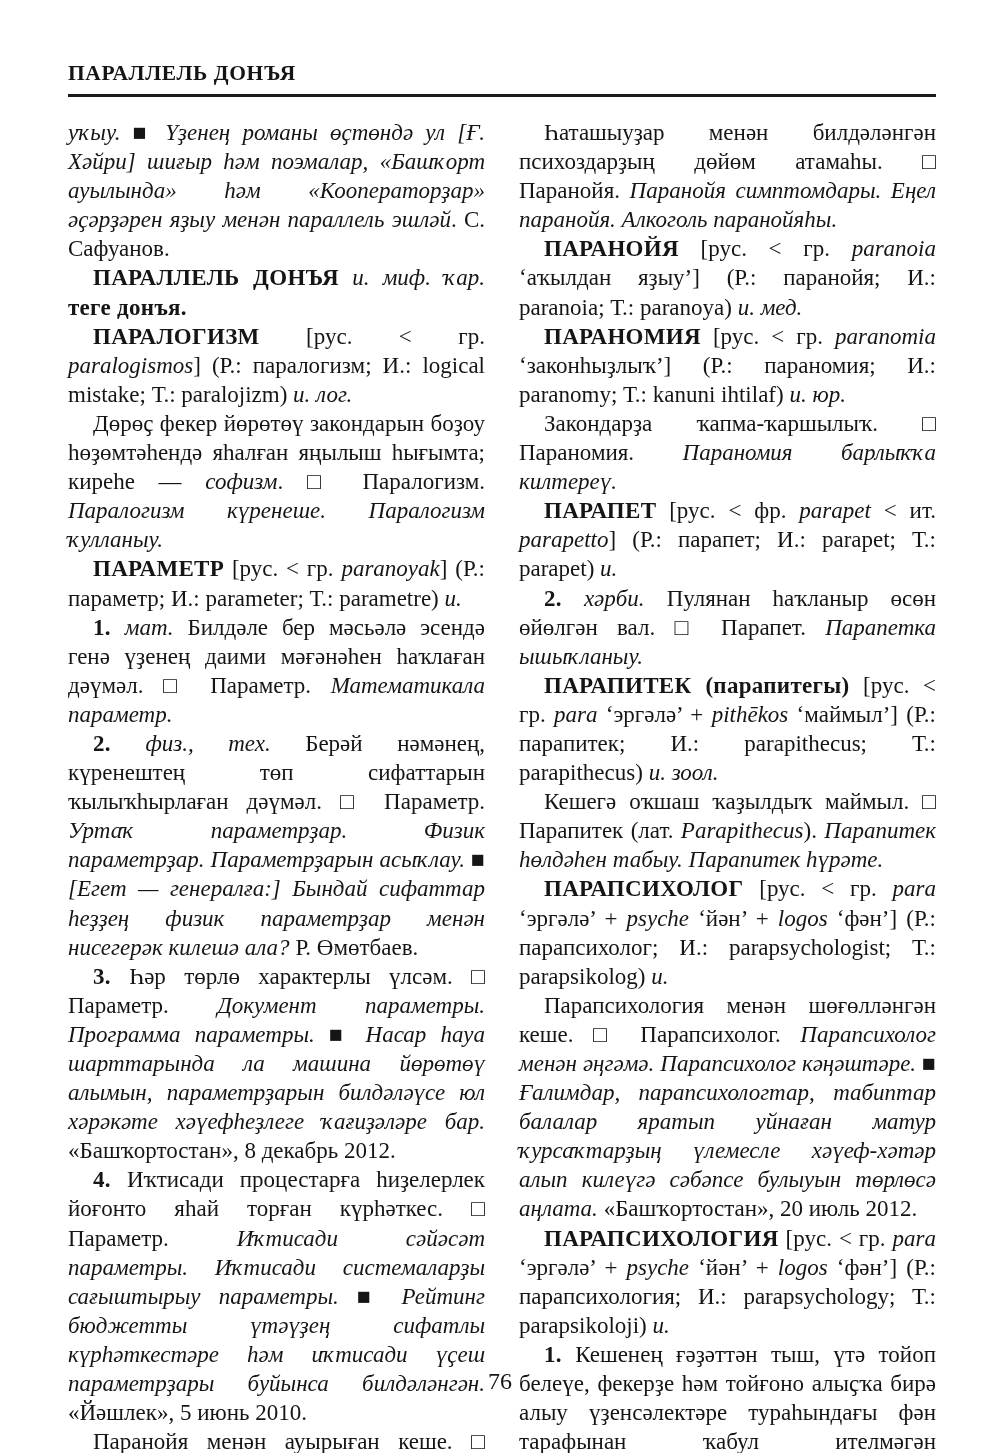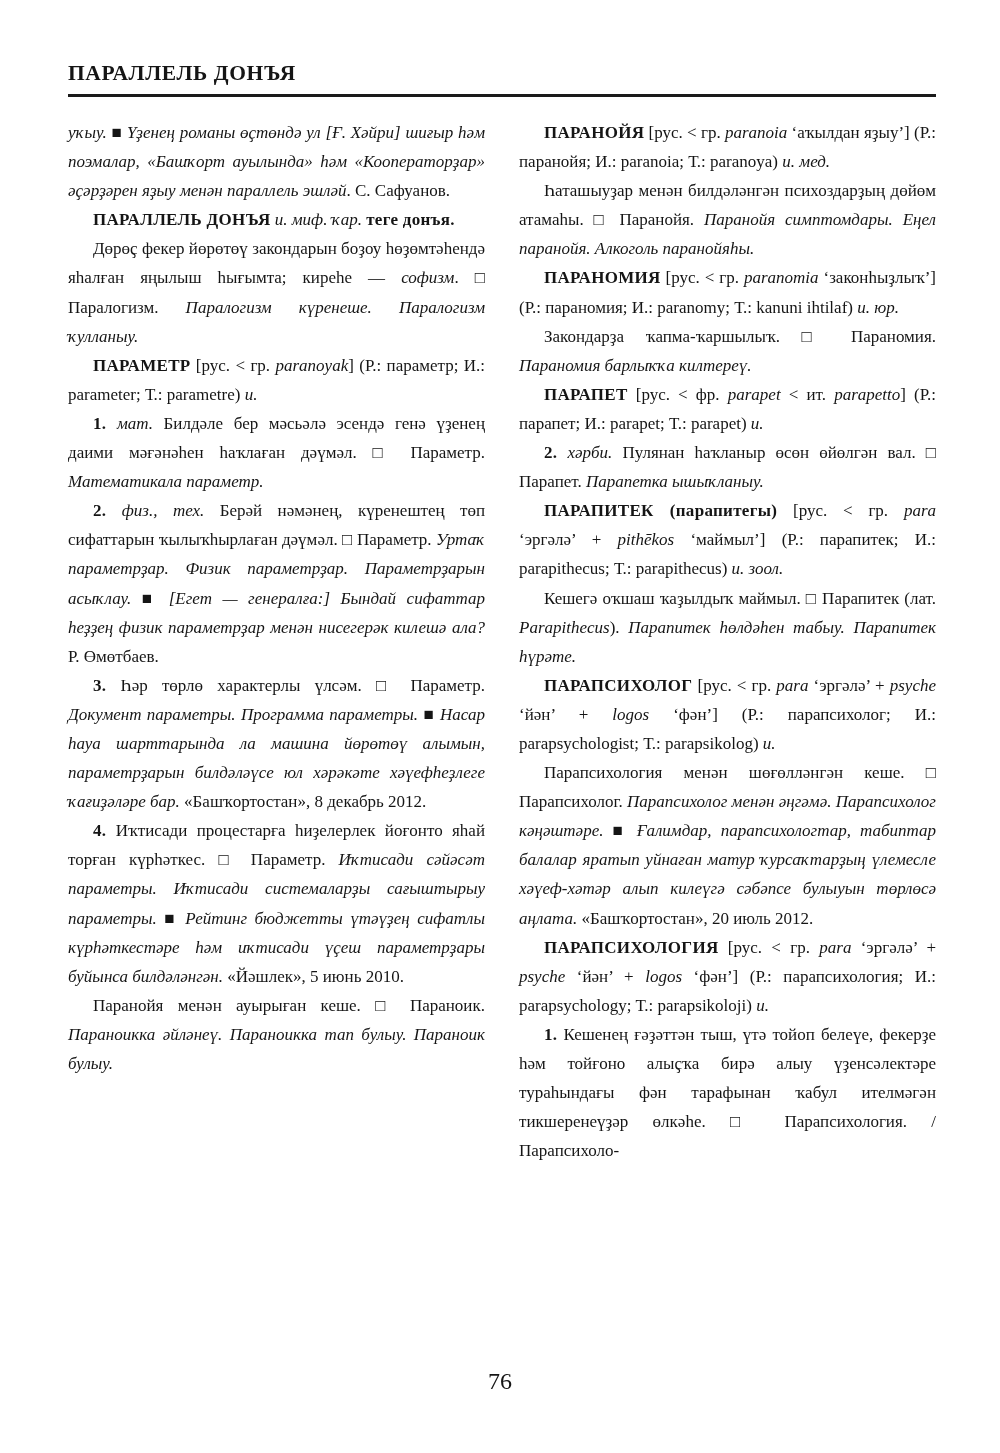--- a/index.html
+++ b/index.html
@@ -51,21 +51,21 @@
     position: absolute;
     left: 68px;
     top: 118px;
     width: 868px;
     height: 1215px;
     display: flex;
     gap: 34px;
   }
   .col {
     width: 417px;
-    font-size: 17px;
+    font-size: 23px;
     line-height: 29.1px;
     text-align: justify;
     text-justify: inter-word;
     hyphens: manual;
     font-family: Liberation Serif, serif;
   }
 
   .col p {
     margin: 0;
   }
@@ -115,31 +115,32 @@
 
   <div class="runhead">
     <div class="runhead-title">ПАРАЛЛЕЛЬ ДОНЪЯ</div>
     <div class="runhead-rule"></div>
   </div>
 
   <div class="columns">
     <div class="col" id="col-left">
         <p class="noind"><span class="it">уҡыу. </span><span class="bsq">■</span><span class="it"> Үҙенең романы өҫтөндә ул [Ғ. Хәйри] шиғыр һәм поэмалар, «Башҡорт ауылында» һәм «Кооператорҙар» әҫәрҙәрен яҙыу менән параллель эшләй</span><span class="rom">. С. Сафуанов.</span></p>
         <p class="ind"><span class="hw">ПАРАЛЛЕЛЬ ДОНЪЯ</span><span class="it"> и. миф. ҡар. </span><span class="hw">теге донъя.</span></p>
+        <p class="ind"><span class="hw">ПАРАЛОГИЗМ</span><span class="rom"> [рус. &lt; гр. </span><span class="it">paralogismos</span><span class="rom">] (Р.: паралогизм; И.: logical mistake; Т.: paralojizm) </span><span class="it">и. лог.</span></p>
         <p class="ind"><span class="rom">Дөрөҫ фекер йөрөтөү закондарын боҙоу һөҙөмтәһендә яһалған яңылыш һығымта; киреһе — </span><span class="it">софизм</span><span class="rom">. </span><span class="sq">□</span><span class="rom"> Паралогизм. </span><span class="it">Паралогизм күренеше. Паралогизм ҡулланыу.</span></p>
         <p class="ind"><span class="hw">ПАРАМЕТР</span><span class="rom"> [рус. &lt; гр. </span><span class="it">paranoyak</span><span class="rom">] (Р.: параметр; И.: parameter; Т.: parametre) </span><span class="it">и.</span></p>
         <p class="ind"><span class="hw">1.</span><span class="it"> мат.</span><span class="rom"> Билдәле бер мәсьәлә эсендә генә үҙенең даими мәғәнәһен һаҡлаған дәүмәл. </span><span class="sq">□</span><span class="rom"> Параметр. </span><span class="it">Математикала параметр.</span></p>
         <p class="ind"><span class="hw">2.</span><span class="it"> физ., тех.</span><span class="rom"> Берәй нәмәнең, күренештең төп сифаттарын ҡылыҡһырлаған дәүмәл. </span><span class="sq">□</span><span class="rom"> Параметр. </span><span class="it">Уртаҡ параметрҙар. Физик параметрҙар. Параметрҙарын асыҡлау.</span><span class="rom"> </span><span class="bsq">■</span><span class="it"> [Егет — генералға:] Бындай сифаттар һеҙҙең физик параметрҙар менән нисегерәк килешә ала?</span><span class="rom"> Р. Өмөтбаев.</span></p>
         <p class="ind"><span class="hw">3.</span><span class="rom"> Һәр төрлө характерлы үлсәм. </span><span class="sq">□</span><span class="rom"> Параметр. </span><span class="it">Документ параметры. Программа параметры.</span><span class="rom"> </span><span class="bsq">■</span><span class="it"> Насар һауа шарттарында ла машина йөрөтөү алымын, параметрҙарын билдәләүсе юл хәрәкәте хәүефһеҙлеге ҡағиҙәләре бар.</span><span class="rom"> «Башҡортостан», 8 декабрь 2012.</span></p>
         <p class="ind"><span class="hw">4.</span><span class="rom"> Иҡтисади процестарға һиҙелерлек йоғонто яһай торған күрһәткес. </span><span class="sq">□</span><span class="rom"> Параметр. </span><span class="it">Иҡтисади сәйәсәт параметры. Иҡтисади системаларҙы сағыштырыу параметры.</span><span class="rom"> </span><span class="bsq">■</span><span class="it"> Рейтинг бюджетты үтәүҙең сифатлы күрһәткестәре һәм иҡтисади үҫеш параметрҙары буйынса билдәләнгән.</span><span class="rom"> «Йәшлек», 5 июнь 2010.</span></p>
         <p class="ind"><span class="rom">Паранойя менән ауырыған кеше. </span><span class="sq">□</span><span class="rom"> Параноик. </span><span class="it">Параноикка әйләнеү. Параноикка тап булыу. Параноик булыу.</span></p>
       </div>
     <div class="col" id="col-right">
+        <p class="ind"><span class="rom">Һаташыуҙар менән билдәләнгән психоздарҙың дөйөм атамаһы. </span><span class="sq">□</span><span class="rom"> Паранойя. </span><span class="it">Паранойя симптомдары. Еңел паранойя. Алкоголь паранойяһы.</span></p>
         <p class="ind"><span class="hw">ПАРАНОЙЯ</span><span class="rom"> [рус. &lt; гр. </span><span class="it">paranoia</span><span class="rom"> ‘аҡылдан яҙыу’] (Р.: паранойя; И.: paranoia; Т.: paranoya) </span><span class="it">и. мед.</span></p>
-        <p class="ind"><span class="rom">Һаташыуҙар менән билдәләнгән психоздарҙың дөйөм атамаһы. </span><span class="sq">□</span><span class="rom"> Паранойя. </span><span class="it">Паранойя симптомдары. Еңел паранойя. Алкоголь паранойяһы.</span></p>
         <p class="ind"><span class="hw">ПАРАНОМИЯ</span><span class="rom"> [рус. &lt; гр. </span><span class="it">paranomia</span><span class="rom"> ‘законһыҙлыҡ’] (Р.: парaномия; И.: paranomy; Т.: kanuni ihtilaf) </span><span class="it">и. юр.</span></p>
         <p class="ind"><span class="rom">Закондарҙа ҡапма-ҡаршылыҡ. </span><span class="sq">□</span><span class="rom"> Парaномия. </span><span class="it">Парaномия барлыҡҡа килтереү.</span></p>
         <p class="ind"><span class="hw">ПАРАПЕТ</span><span class="rom"> [рус. &lt; фр. </span><span class="it">parapet</span><span class="rom"> &lt; ит. </span><span class="it">parapetto</span><span class="rom">] (Р.: парапет; И.: parapet; Т.: parapet) </span><span class="it">и.</span></p>
         <p class="ind"><span class="hw">2.</span><span class="it"> хәрби.</span><span class="rom"> Пулянан һаҡланыр өсөн өйөлгән вал. </span><span class="sq">□</span><span class="rom"> Парапет. </span><span class="it">Парапетка ышыҡланыу.</span></p>
         <p class="ind"><span class="hw">ПАРАПИТЕК</span><span class="hw"> (парапитегы)</span><span class="rom"> [рус. &lt; гр. </span><span class="it">para</span><span class="rom"> ‘эргәлә’ + </span><span class="it">pithēkos</span><span class="rom"> ‘маймыл’] (Р.: парапитек; И.: parapithecus; Т.: parapithecus) </span><span class="it">и. зоол.</span></p>
         <p class="ind"><span class="rom">Кешегә оҡшаш ҡаҙылдыҡ маймыл. </span><span class="sq">□</span><span class="rom"> Парапитек (лат. </span><span class="it">Parapithecus</span><span class="rom">). </span><span class="it">Парапитек һөлдәһен табыу. Парапитек һүрәте.</span></p>
         <p class="ind"><span class="hw">ПАРАПСИХОЛОГ</span><span class="rom"> [рус. &lt; гр. </span><span class="it">para</span><span class="rom"> ‘эргәлә’ + </span><span class="it">psyche</span><span class="rom"> ‘йән’ + </span><span class="it">logos</span><span class="rom"> ‘фән’] (Р.: парапсихолог; И.: parapsychologist; Т.: parapsikolog) </span><span class="it">и.</span></p>
         <p class="ind"><span class="rom">Парапсихология менән шөғөлләнгән кеше. </span><span class="sq">□</span><span class="rom"> Парапсихолог. </span><span class="it">Парапсихолог менән әңгәмә. Парапсихолог кәңәштәре.</span><span class="rom"> </span><span class="bsq">■</span><span class="it"> Ғалимдар, парапсихологтар, табиптар балалар яратып уйнаған матур ҡурсаҡтарҙың үлемесле хәүеф-хәтәр алып килеүгә сәбәпсе булыуын төрлөсә аңлата.</span><span class="rom"> «Башҡортостан», 20 июль 2012.</span></p>
         <p class="ind"><span class="hw">ПАРАПСИХОЛОГИЯ</span><span class="rom"> [рус. &lt; гр. </span><span class="it">para</span><span class="rom"> ‘эргәлә’ + </span><span class="it">psyche</span><span class="rom"> ‘йән’ + </span><span class="it">logos</span><span class="rom"> ‘фән’] (Р.: парапсихология; И.: parapsychology; Т.: parapsikoloji) </span><span class="it">и.</span></p>
         <p class="ind"><span class="hw">1.</span><span class="rom"> Кешенең ғәҙәттән тыш, үтә тойоп белеүе, фекерҙе һәм тойғоно алыҫҡа бирә алыу үҙенсәлектәре тураһындағы фән тарафынан ҡабул ителмәгән тикшеренеүҙәр өлкәһе. </span><span class="sq">□</span><span class="rom"> Парапсихология. / Парапсихоло-</span></p>

